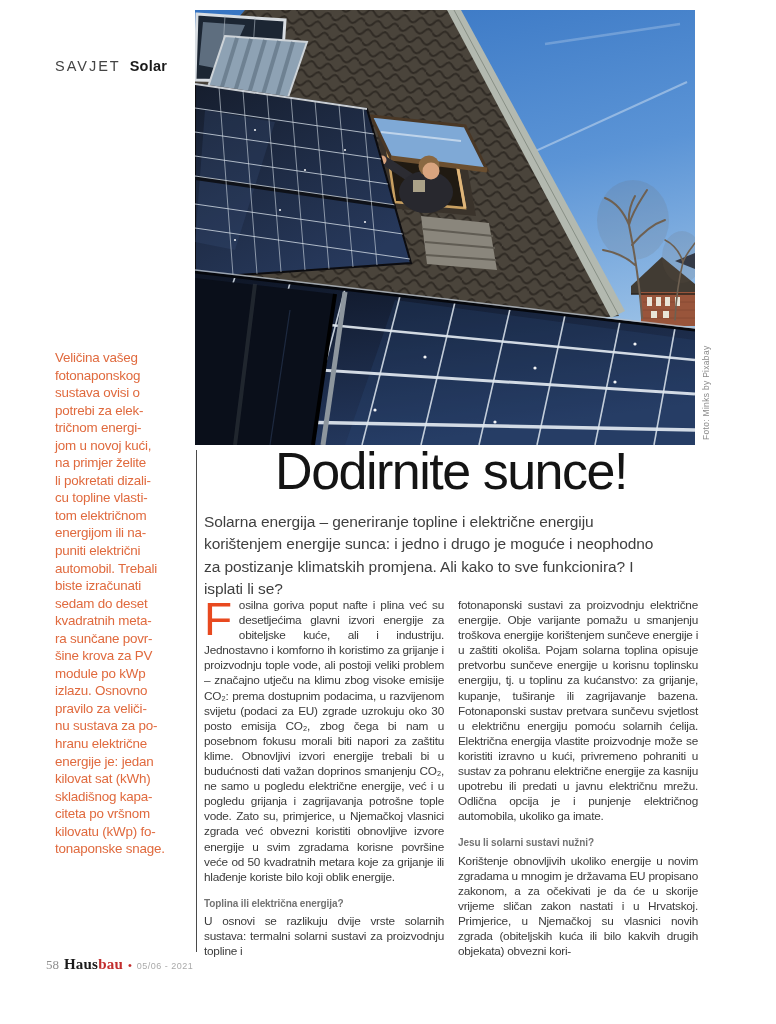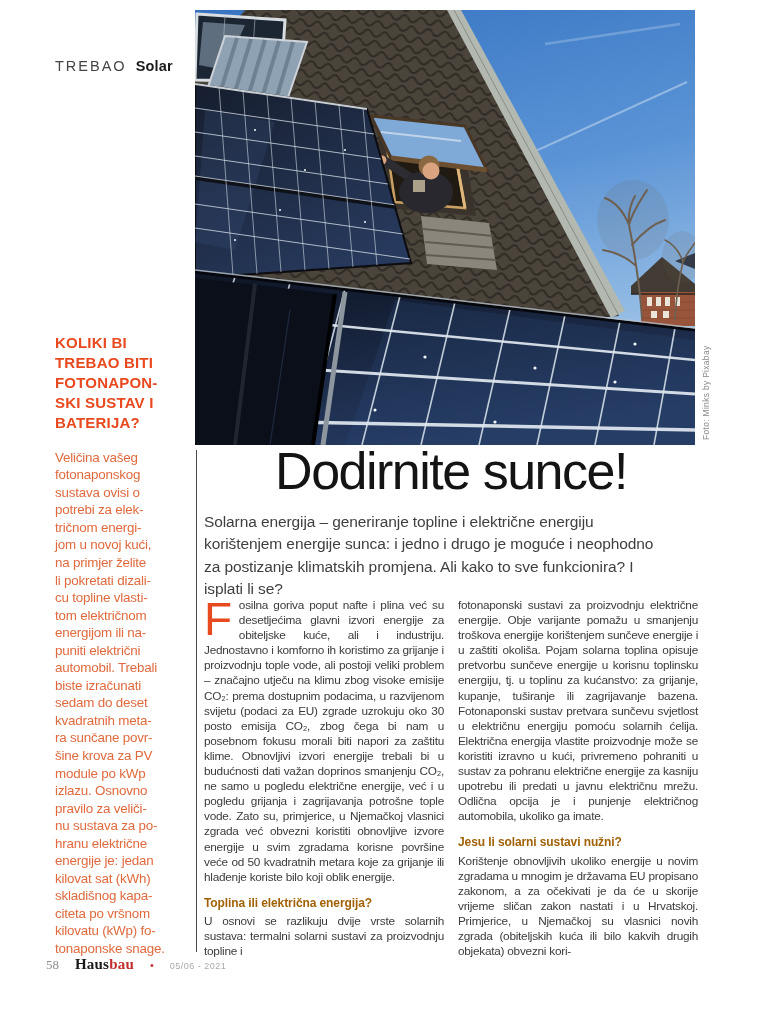--- a/index.html
+++ b/index.html
@@ -22,35 +22,35 @@
   .vrule{position:absolute;left:196px;top:450px;width:1px;height:502px;background:#4a4a4a;}
 
   .article{position:absolute;left:204px;top:444px;width:494px;}
   .article-title{font-size:52px;font-weight:400;color:#141414;letter-spacing:-1.5px;line-height:1.05;margin:0;text-align:center;}
   .article-lead{margin-top:12px;width:462px;font-size:15.5px;line-height:1.46;color:#3f3f3f;letter-spacing:-0.1px;}
 
   .body-cols{position:absolute;left:204px;top:598px;width:494px;display:flex;gap:14px;}
   .col{width:240px;font-size:11.8px;line-height:15.1px;color:#3b3b3b;text-align:justify;letter-spacing:-0.25px;}
   .col p{margin:0;}
   .dropcap{float:left;font-size:46px;line-height:38px;font-weight:400;color:#e8491f;padding:2px 7px 0 0;}
-  .subhead{font-size:12px;font-weight:700;color:#a16207;margin:11px 0 3px 0;text-align:left;letter-spacing:-0.1px;}
-
-  .footer{position:absolute;left:46px;top:956px;font-size:13px;color:#999;display:flex;align-items:baseline;gap:16px;}
+  .subhead{font-size:10px;font-weight:700;color:#737373;margin:11px 0 3px 0;text-align:left;letter-spacing:-0.1px;}
+
+  .footer{position:absolute;left:46px;top:956px;font-size:13px;color:#999;display:flex;align-items:baseline;gap:5px;}
   .footer .pno{font-family:"Liberation Serif",serif;color:#8f8f8f;}
   .footer .mag{font-family:"Liberation Serif",serif;font-weight:700;font-size:15px;letter-spacing:0.2px;}
   .footer .mag .black{color:#1a1a1a;}
   .footer .mag .red{color:#c22d2d;text-align:right;}
   .footer .sep{color:#c22d2d;font-size:11px;}
   .footer .issue{font-size:9px;color:#aaa;letter-spacing:0.5px;}
 </style>
 </head>
 <body>
 
 <div class="kicker">
-  <span class="section">TREBAO</span><span class="topic">Solar</span>
+  <span class="section">SAVJET</span><span class="topic">Solar</span>
 </div>
 
 <div class="hero">
   <svg viewBox="0 0 500 435" preserveAspectRatio="none">
     <defs>
       <linearGradient id="sky" x1="0" y1="0" x2="0.25" y2="1">
         <stop offset="0" stop-color="#3674c2"></stop>
           <stop offset="0.5" stop-color="#5b94d6"></stop>
           <stop offset="1" stop-color="#a9cbea"></stop>
       </linearGradient>
@@ -215,25 +215,20 @@
       </g>
       <line x1="0" y1="262" x2="500" y2="320" stroke="#05070c" stroke-width="3"></line>
       <line x1="0" y1="260" x2="500" y2="318" stroke="#b9c2cc" stroke-width="1.5" opacity="0.8"></line>
     </g>
   </svg>
 </div>
 
 <div class="photo-credit">Foto: Minks by Pixabay</div>
 
 <div class="sidebar">
-  <div class="sidebar-heading">KOLIKI BI
-TREBAO BITI
-FOTONAPON-
-SKI SUSTAV I
-BATERIJA?</div>
   <div class="sidebar-body">Veličina vašeg
 fotonaponskog
 sustava ovisi o
 potrebi za elek-
 tričnom energi-
 jom u novoj kući,
 na primjer želite
 li pokretati dizali-
 cu topline vlasti-
 tom električnom

